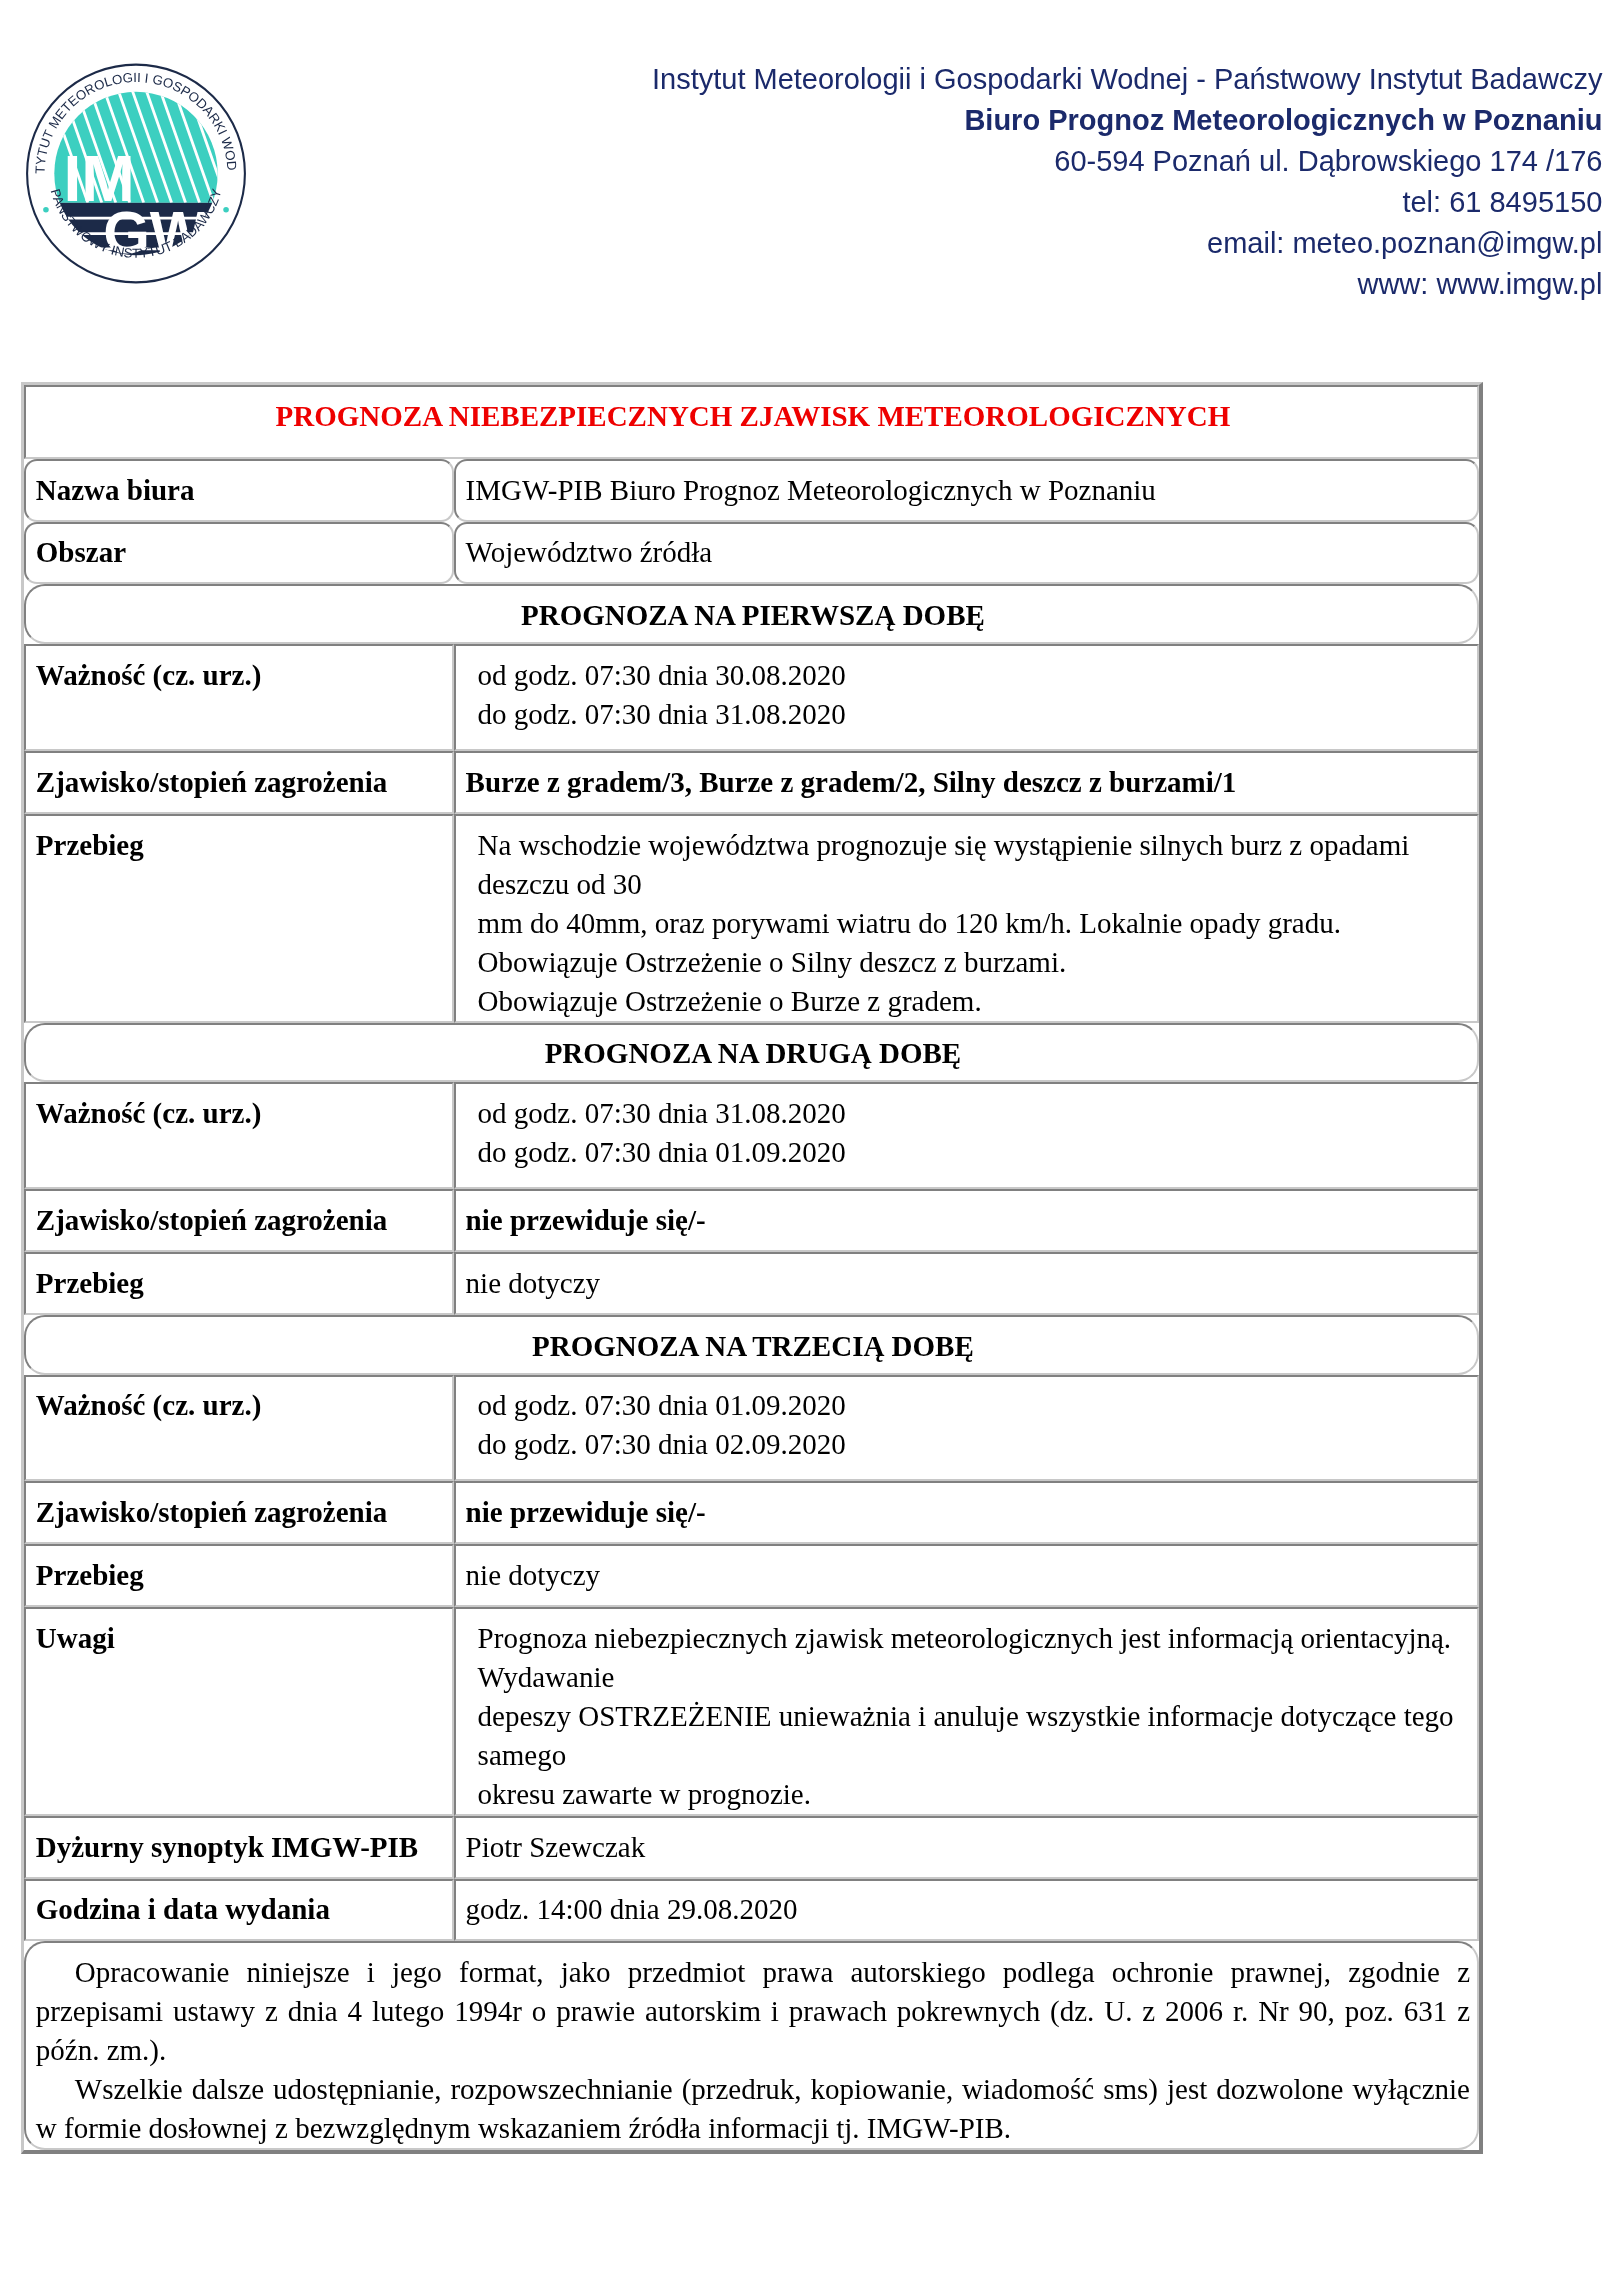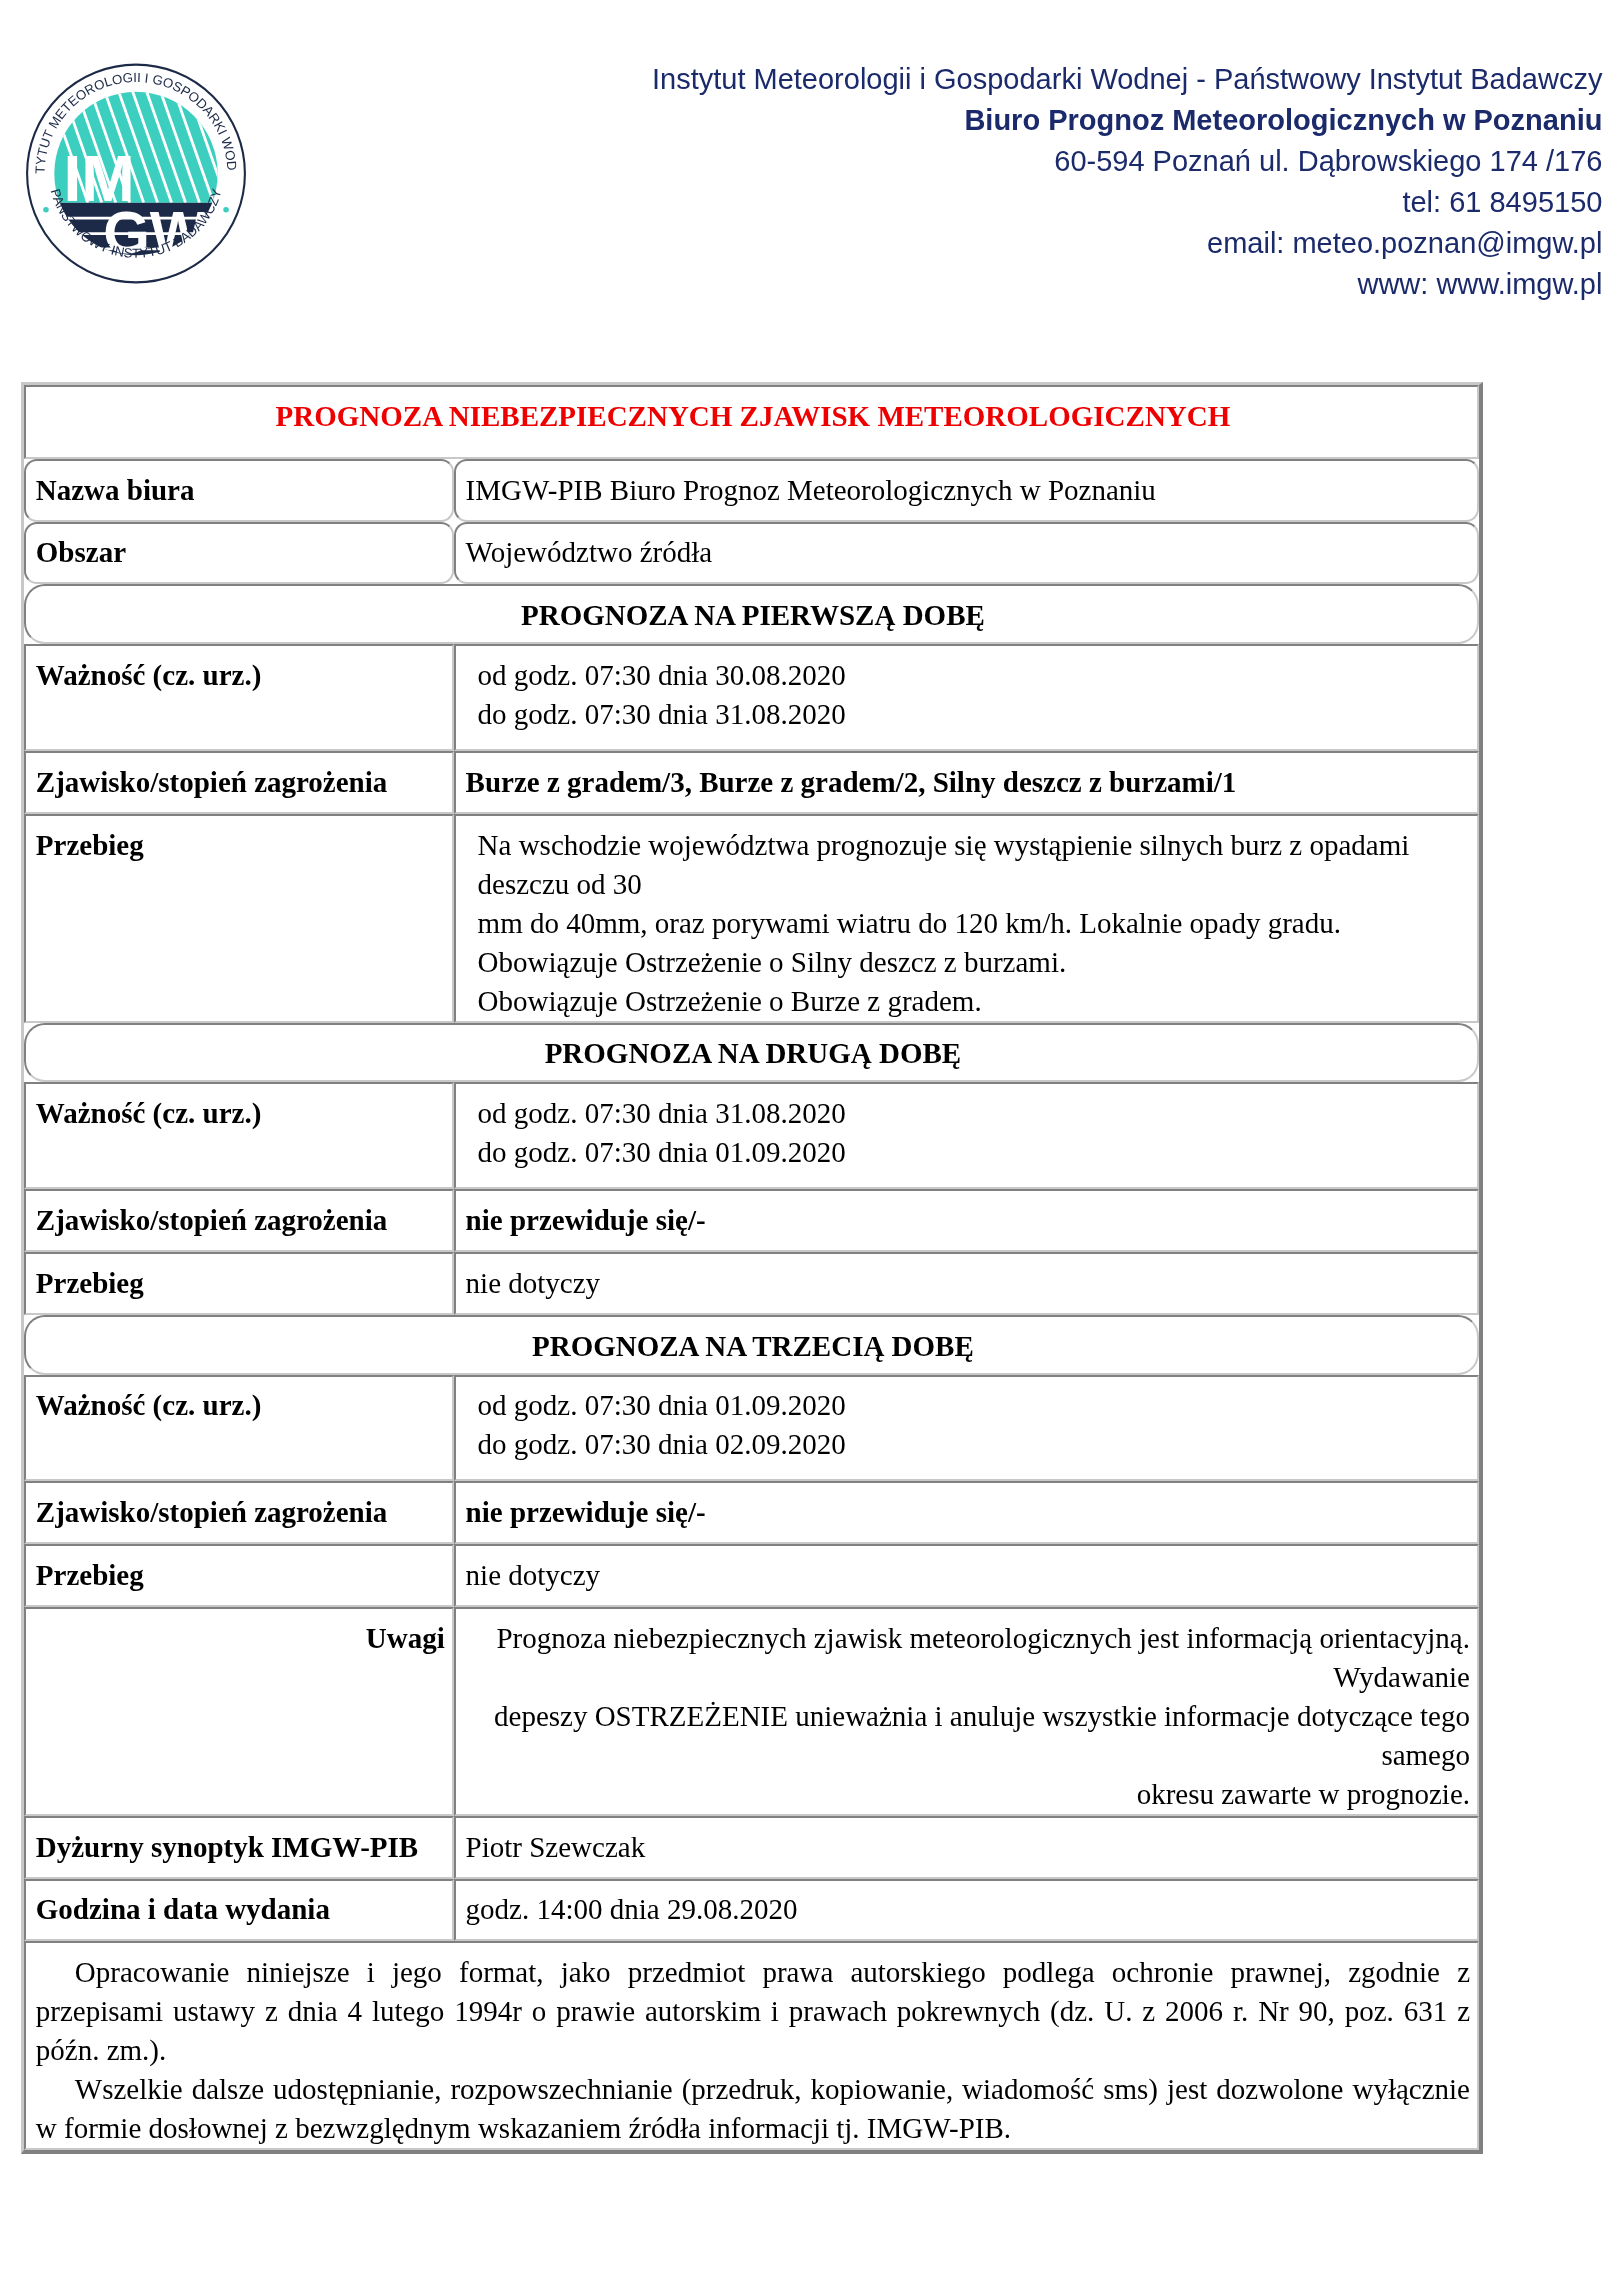--- a/index.html
+++ b/index.html
@@ -28,24 +28,24 @@
   td.mid { vertical-align:middle; padding-top:0; padding-bottom:0; }
   td.center { text-align:center; font-weight:bold;border-radius:21px; }
   td.title { text-align:center; font-weight:bold; color:#ee0000;
              font-size:34px; height:60px; padding-top:14px; }
   .row-1 td { height:49px;border-radius:13px; }
   .sec td { height:46px; }
   .two td { height:93px; }
   .two td.lab { }
   .one td { height:49px; }
   .big td { height:170px; }
-  .uw td { height:133px;text-align:right; }
+  .uw td { height:133px; }
   .bold { font-weight:bold; }
   td.foot { font-size:29px; line-height:37px; text-align:justify;
-            padding:5.6px 12.6px 18px 12.6px; height:148px; }
+            padding:5.6px 12.6px 18px 12.6px; height:148px;border-radius:21px; }
   td.foot p { margin:0; text-indent:39px; }
   .line { display:block;margin-left:12px; }
 </style>
 </head>
 <body>
 
 <div class="logo">
   <svg width="222" height="221" viewBox="0 0 318 316">
     <defs>
       <clipPath id="inner">

